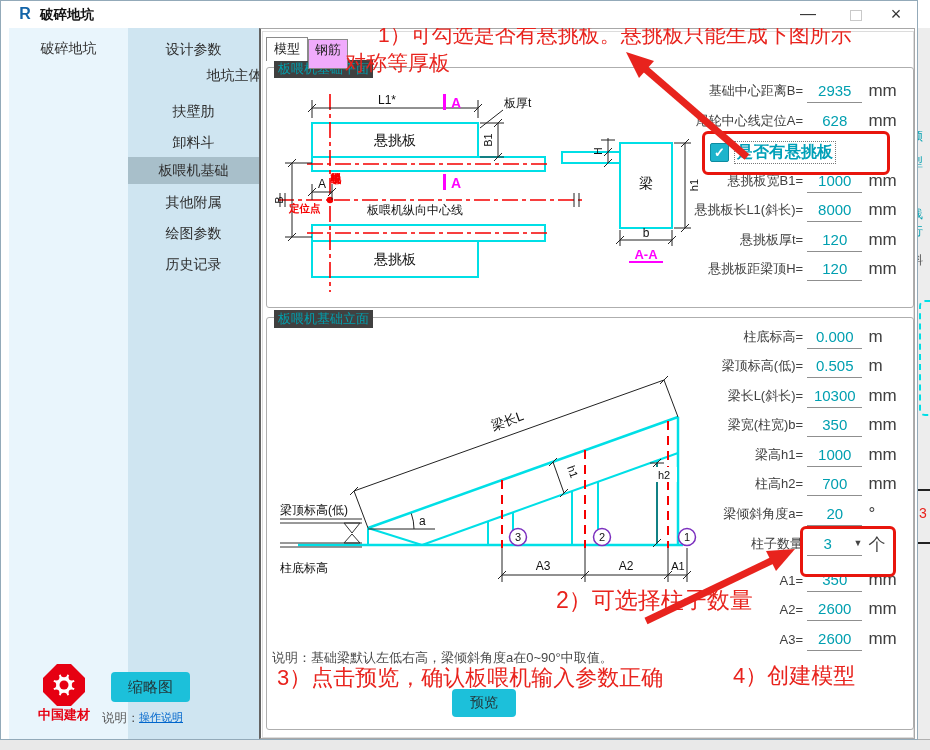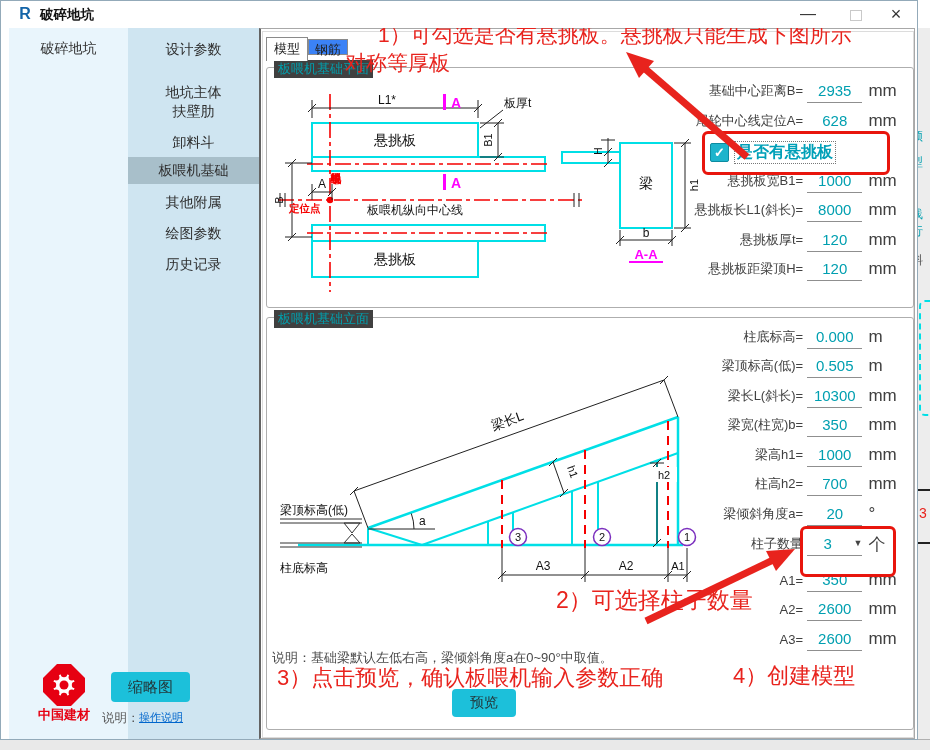--- a/index.html
+++ b/index.html
@@ -23,21 +23,21 @@
     font-size:14px;color:#2e2e2e;cursor:default;}
   .menu-item.sel{background:#a8bfca;}
   
   .main-panel{position:absolute;left:259px;top:28px;width:656px;height:711px;background:#fff;
     border:1px solid #a8a8a8;border-left:2px solid #636363;box-sizing:border-box;z-index:1;}
   .main-inner{position:absolute;left:262px;top:31px;width:650px;height:705px;
     border:1px solid #dcdcdc;pointer-events:none;z-index:1;}
   .tab{position:absolute;box-sizing:border-box;text-align:center;font-size:13px;z-index:4;}
   .tab.active{left:266px;top:37px;width:42px;height:24px;line-height:22px;background:#fff;
     border:1px solid #8a8a8a;border-bottom:none;}
-  .tab.inactive{left:308px;top:39px;width:40px;height:16px;line-height:20px;background:#3b82f6;
+  .tab.inactive{left:308px;top:39px;width:40px;height:30px;line-height:20px;background:#f0abfc;
     border:1px solid #8a8a8a;}
   .groupbox{position:absolute;border:1px solid #aeaeae;border-radius:3px;background:#fff;z-index:2;}
   .group-title{position:absolute;background:#404040;padding:0 4px;color:#00a0ae;font-size:13px;z-index:3;}
   
   .prow{position:absolute;left:655px;width:245px;height:26px;display:flex;align-items:center;z-index:4;}
   .plabel{width:150px;text-align:right;font-size:13px;color:#404040;white-space:nowrap;}
   .pvalue{position:relative;width:56px;margin-left:4px;text-align:center;font-size:15px;color:#009fb0;
     border-bottom:1px solid #8f8f8f;height:22px;line-height:22px;}
   .punit{margin-left:6px;font-size:17px;color:#404040;width:32px;text-align:left;}
   .caret{position:absolute;right:0;top:5px;font-size:9px;color:#444;line-height:10px;}
@@ -92,21 +92,21 @@
     <span class="win-btn" style="left:797px;">—</span>
     <span class="max-box"></span>
     <span class="win-btn" style="left:885px;font-size:18px;">×</span>
   </div>
 
   <div class="col1">
     <div class="root-item">破碎地坑</div>
   </div>
   <div class="col2">
     <div class="menu-item" style="top:8px;">设计参数</div>
-    <div class="menu-item" style="top:51px;">地坑主体</div>
+    <div class="menu-item" style="top:34px;padding-left:41px;">地坑主体</div>
     <div class="menu-item" style="top:70px;">扶壁肋</div>
     <div class="menu-item sel" style="top:129px;">板喂机基础</div>
     <div class="menu-item" style="top:101px;">卸料斗</div>
     <div class="menu-item" style="top:161px;">其他附属</div>
     <div class="menu-item" style="top:192px;">绘图参数</div>
     <div class="menu-item" style="top:223px;">历史记录</div>
   </div>
 
   <div class="main-panel"></div>
   <div class="main-inner"></div>

